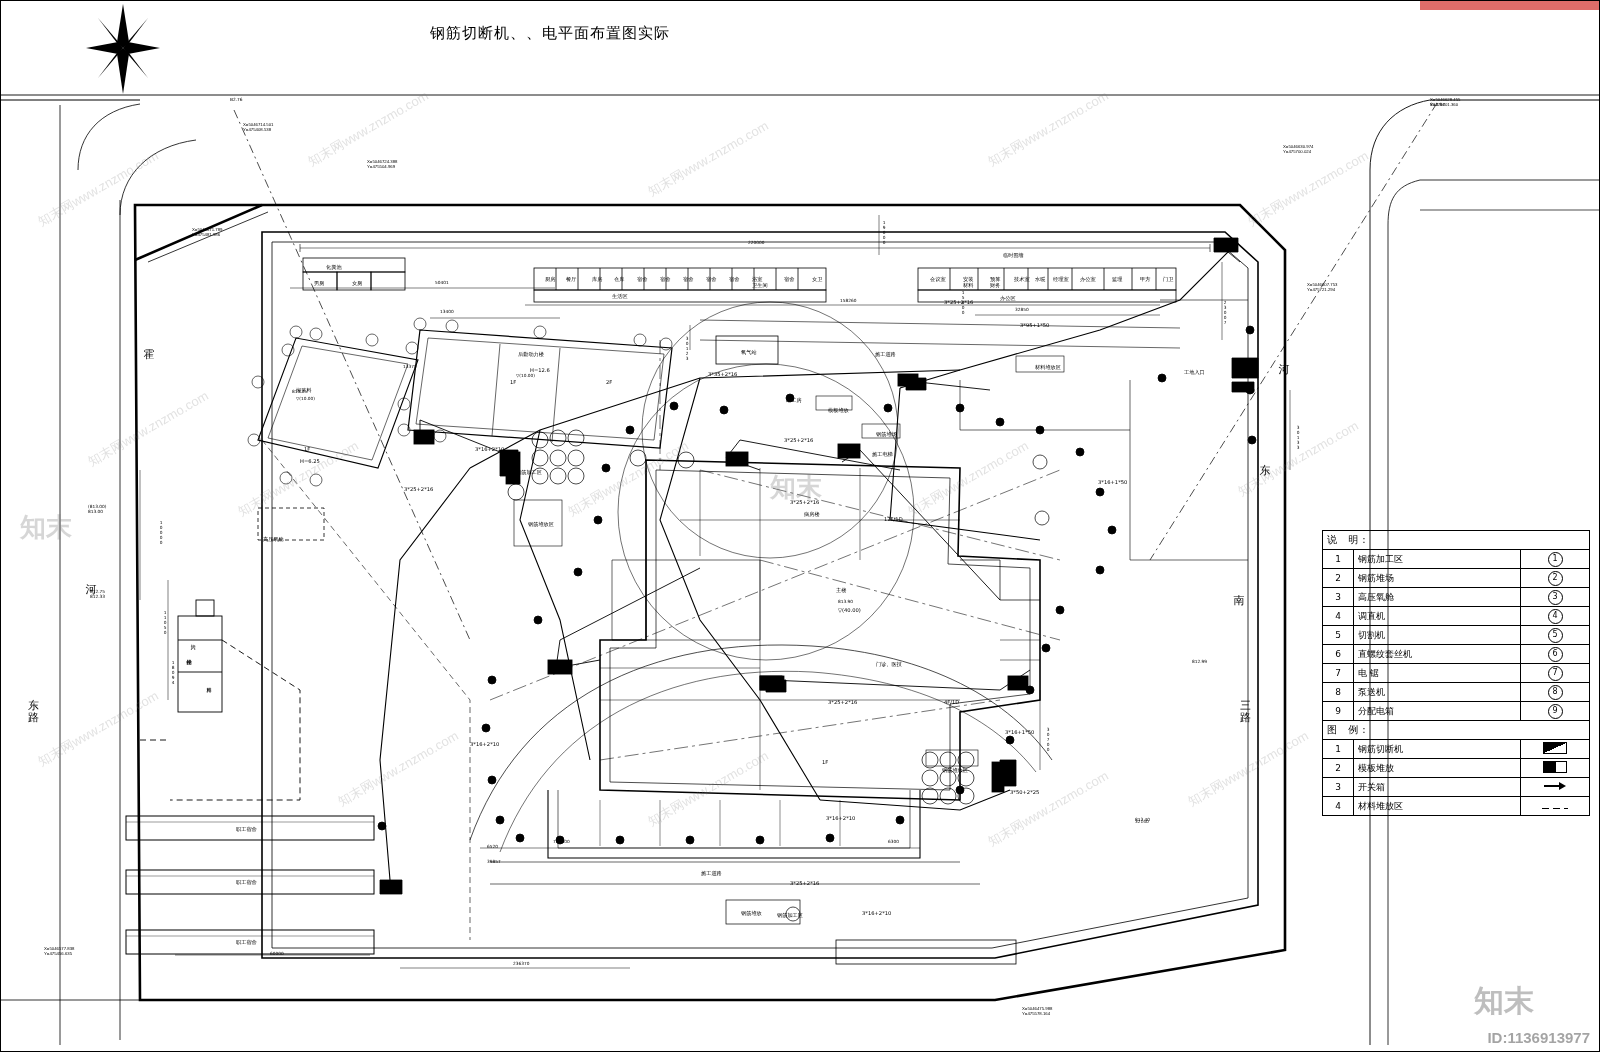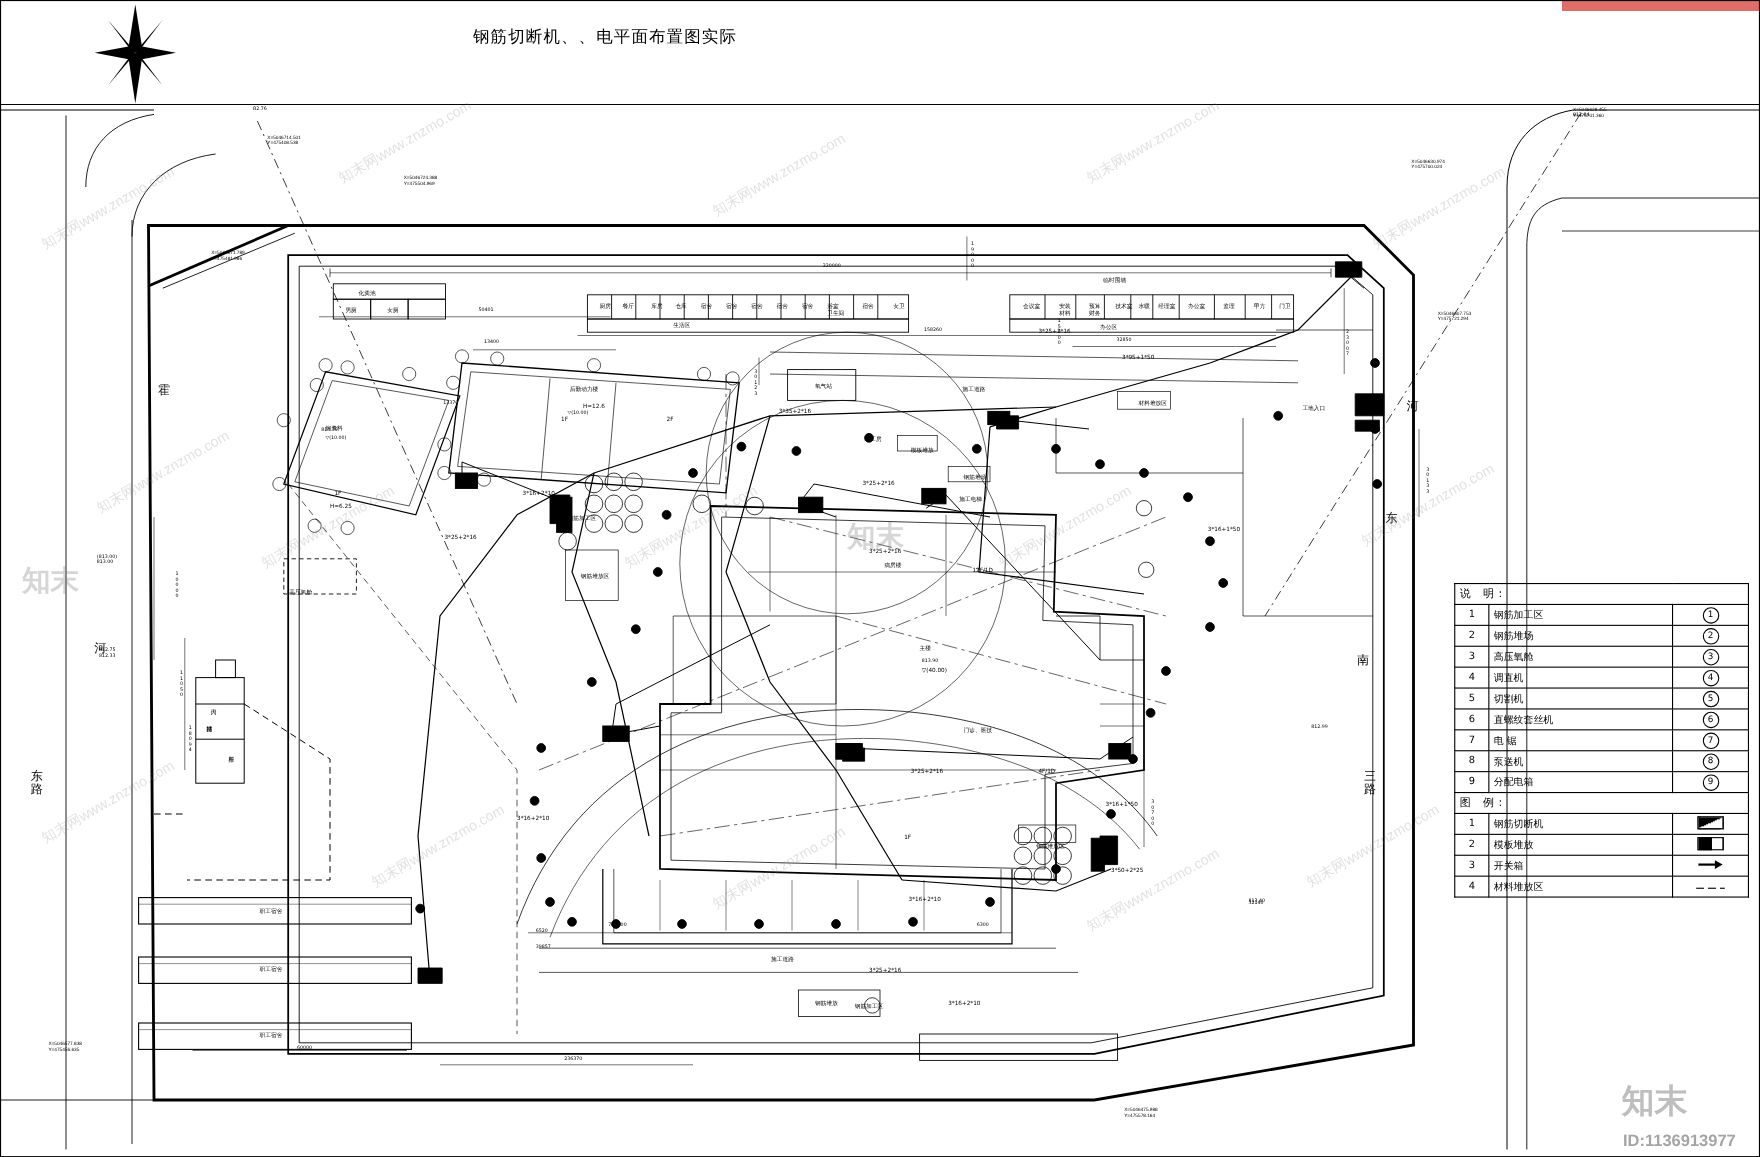--- a/index.html
+++ b/index.html
@@ -34,21 +34,21 @@
   .sym-arrow::before{content:"";position:absolute;left:0;top:4px;width:16px;height:2px;background:#000;}
   .sym-arrow::after{content:"";position:absolute;right:0;top:1px;border-left:7px solid #000;border-top:4px solid transparent;border-bottom:4px solid transparent;}
   .sym-dash { display:inline-block;width:26px;height:1px;background:repeating-linear-gradient(to right,#000 0 7px,transparent 7px 11px); }
 
   
   .wm { position:absolute; color:rgba(120,120,120,.22); font-size:13px;
         font-family:"Liberation Sans", sans-serif; transform:rotate(-30deg);
         white-space:nowrap; pointer-events:none; }
   .wm2 { position:absolute; color:rgba(120,120,120,.30); font-size:26px; font-weight:bold;
         font-family:"DejaVu Sans", sans-serif; pointer-events:none; }
-  #idtag { position:absolute; right:22px; bottom:6px; font-size:15px; font-weight:bold;
+  #idtag { position:absolute; right:10px; bottom:6px; font-size:15px; font-weight:bold;
            color:rgba(90,90,90,.55); font-family:"Liberation Sans", sans-serif;}
   #logo { position:absolute; right:66px; bottom:30px; color:rgba(110,110,110,.45);
           font-size:30px; font-family:"DejaVu Sans", sans-serif; font-weight:bold;}
   #topbar { position:absolute; right:0; top:0; width:180px; height:10px; background:#d9534f; opacity:.85;}
 
   
   #plan { position:absolute; left:0; top:0; width:1600px; height:1052px; }
   svg { position:absolute; left:0; top:0; }
 </style>
 </head>

